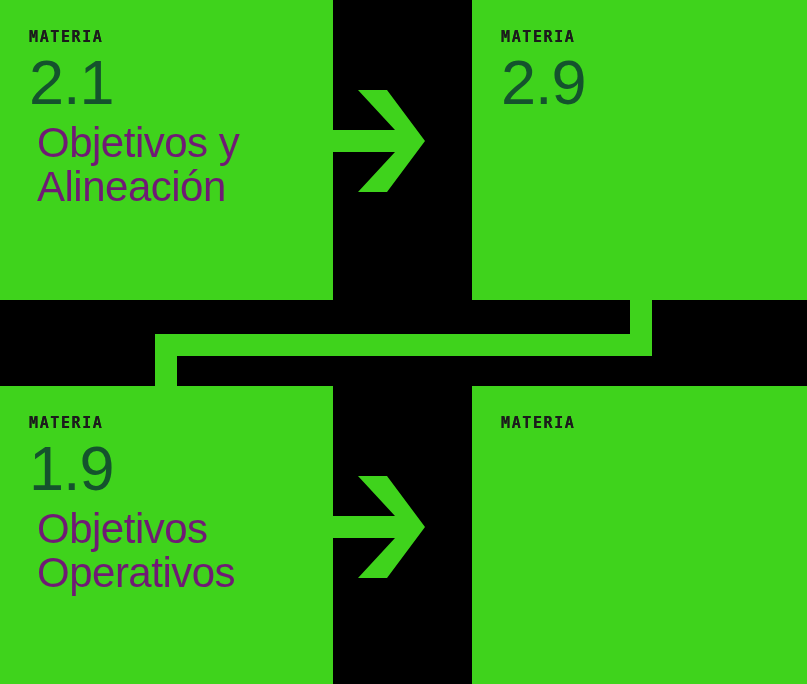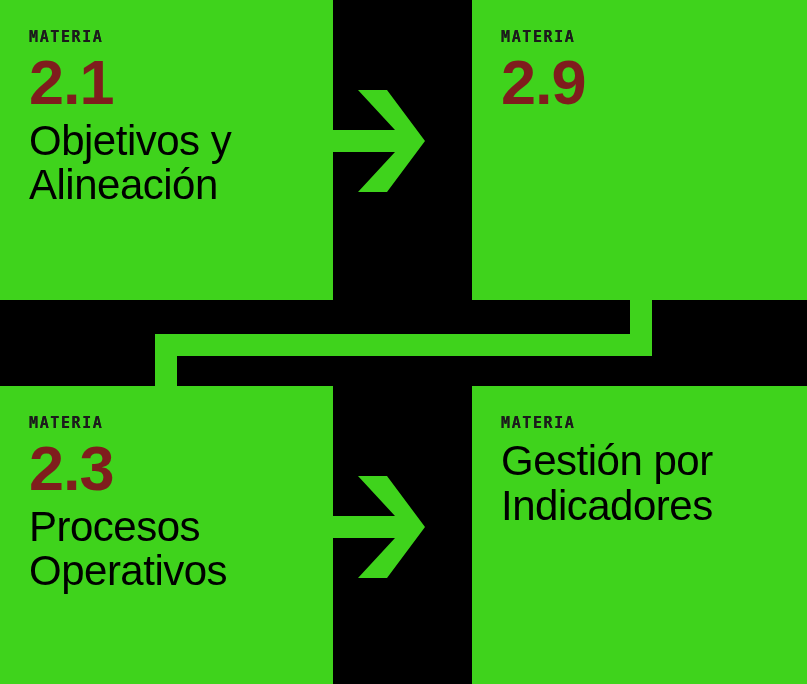--- a/index.html
+++ b/index.html
@@ -29,33 +29,33 @@
     font-weight:700;
     letter-spacing:1.6px;
     color:#1C1C1C;
     line-height:1;
     margin:0 0 8px 0;
     
     text-shadow:0 0 0 #1C1C1C;
   }
   .num{
     font-size:63px;
-    font-weight:700;
-    color:#7f1d1d;
+    font-weight:400;
+    color:#14532d;
     line-height:0.95;
     letter-spacing:-1px;
     margin:0 0 6px 0;
   }
   .title{
     font-size:42px;
     font-weight:400;
-    color:#000000;
+    color:#701a75;
     line-height:1.06;
     letter-spacing:-0.5px;
-    margin:0;
+    margin:8px;
     white-space:pre-line;
   }
 
   
   .arrow{ position:absolute; }
   .arrow.a1{ left:325px; top:85px;  width:102px; height:112px; }
   .arrow.a2{ left:325px; top:471px; width:102px; height:112px; }
 
   
   .conn{ position:absolute; background:#3FD31C; }
@@ -75,29 +75,27 @@
 Alineación</div>
   </div>
 
   <div class="panel tr">
     <div class="kicker">MATERIA</div>
     <div class="num">2.9</div>
   </div>
 
   <div class="panel bl">
     <div class="kicker">MATERIA</div>
-    <div class="num">2.3</div>
-    <div class="title">Procesos
+    <div class="num">1.9</div>
+    <div class="title">Objetivos
 Operativos</div>
   </div>
 
   <div class="panel br">
     <div class="kicker">MATERIA</div>
-    <div class="title">Gestión por
-Indicadores</div>
   </div>
 
   <svg class="arrow a1" viewBox="0 0 102 112">
     <path d="M0 45 H70 L33 5 H62 L100 56 L62 107 H33 L70 67 H0 Z" fill="#3FD31C"></path>
   </svg>
 
   <svg class="arrow a2" viewBox="0 0 102 112">
     <path d="M0 45 H70 L33 5 H62 L100 56 L62 107 H33 L70 67 H0 Z" fill="#3FD31C"></path>
   </svg>
 

